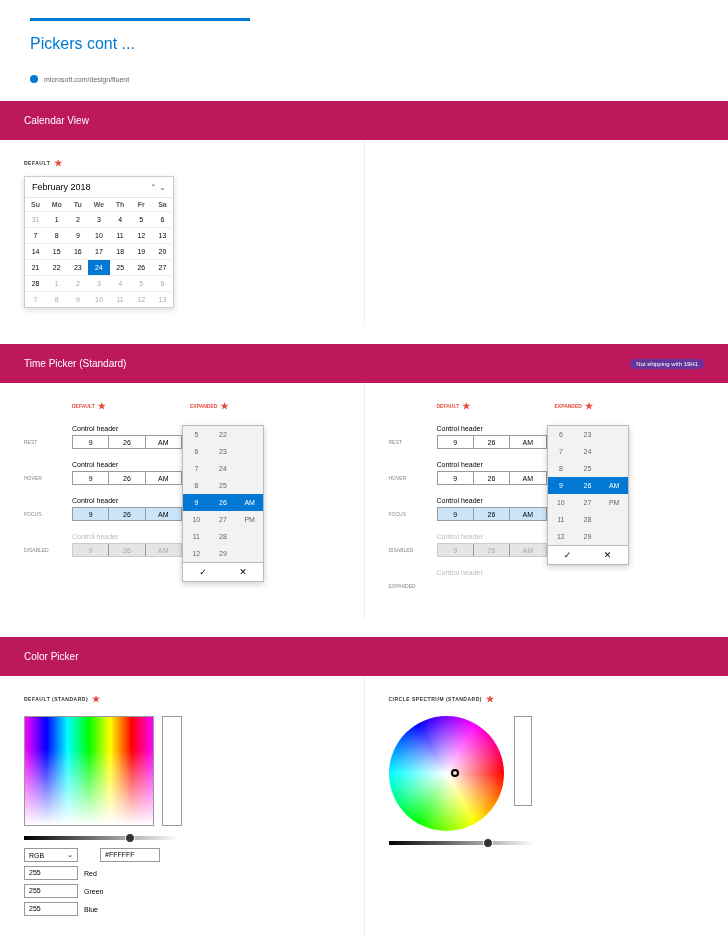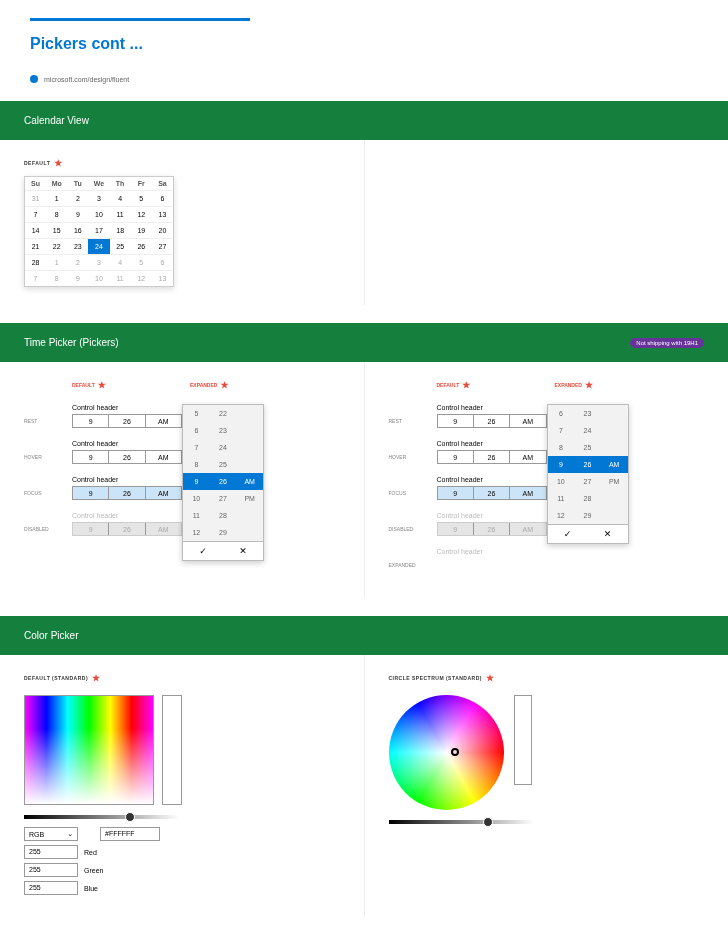--- a/index.html
+++ b/index.html
@@ -1,21 +1,21 @@
 <!DOCTYPE html>
 <html><head>
 <meta charset="utf-8">
 <style>
 *{margin:0;padding:0;box-sizing:border-box;font-family:'Segoe UI',Arial,sans-serif}
 body{background:#fff;width:728px}
 .topline{width:220px;height:3px;background:#0078d4;margin:18px 0 0 30px}
-.title{color:#0078d4;font-size:16px;font-weight:700;margin:14px 15px 0 30px}
+.title{color:#0078d4;font-size:16px;font-weight:400;margin:14px 15px 0 30px}
 .link{display:flex;align-items:center;gap:6px;margin:22px 0 0 30px;font-size:7px;color:#666}
 .link-dot{width:8px;height:8px;background:#0078d4;border-radius:50%}
-.section-header{background:#15803d;color:#fff;padding:14px 24px;font-size:10px;margin-top:18px;display:flex;justify-content:space-between;align-items:center}
+.section-header{background:#be185d;color:#fff;padding:14px 24px;font-size:10px;margin-top:18px;display:flex;justify-content:space-between;align-items:center}
 .badge{background:#663399;color:#fff;font-size:6px;padding:2px 6px;border-radius:6px}
 .content{display:flex}
 .col{flex:1;padding:18px 24px}
 .col+.col{border-left:1px solid #eee}
 .label{font-size:5px;letter-spacing:0.5px;color:#333;font-weight:700;text-transform:uppercase;display:flex;align-items:center;gap:4px}
 .star{color:#e74c3c;font-size:9px}
 .cal{width:150px;border:1px solid #ccc;margin-top:8px;background:#fff;box-shadow:0 2px 6px rgba(0,0,0,0.15)}
 .cal-head{display:flex;align-items:center;justify-content:space-between;padding:5px 7px;font-size:9px;border-bottom:1px solid #e5e5e5}
 .chevron{font-size:8px;color:#555;cursor:pointer}
 .cal-days{display:grid;grid-template-columns:repeat(7,1fr);text-align:center;font-size:7px}
@@ -80,20 +80,27 @@
 <div class="section-header">
   <span>Calendar View</span>
 </div>
 <div class="content">
   <div class="col">
     <div class="label">
       <span>DEFAULT</span>
         <span class="star">★</span>
     </div>
     <div class="cal">
+      <div class="cal-head">
+        <span>February 2018</span>
+        <div>
+          <span class="chevron">⌃</span>
+          <span class="chevron">⌄</span>
+        </div>
+      </div>
       <div class="cal-days" id="cal-grid">
           <div class="cal-dow">Su</div>
           <div class="cal-dow">Mo</div>
           <div class="cal-dow">Tu</div>
           <div class="cal-dow">We</div>
           <div class="cal-dow">Th</div>
           <div class="cal-dow">Fr</div>
           <div class="cal-dow">Sa</div>
           <div class="cal-day muted">31</div>
           <div class="cal-day">1</div>
@@ -138,21 +145,21 @@
           <div class="cal-day muted">12</div>
           <div class="cal-day muted">13</div>
         </div>
     </div>
   </div>
   <div class="col"></div>
 </div>
 
 <div style="display:flex">
   <div class="section-header" style="flex:1">
-    <span>Time Picker (Pickers)</span>
+    <span>Time Picker (Standard)</span>
     <span class="badge">Not shipping with 19H1</span>
   </div>
 </div>
 
 <div class="content">
   <div class="col" id="tp-standard">
       <div class="tp-cols-header">
         <div class="lc"></div>
         <div class="hc">
           <span>DEFAULT</span>

